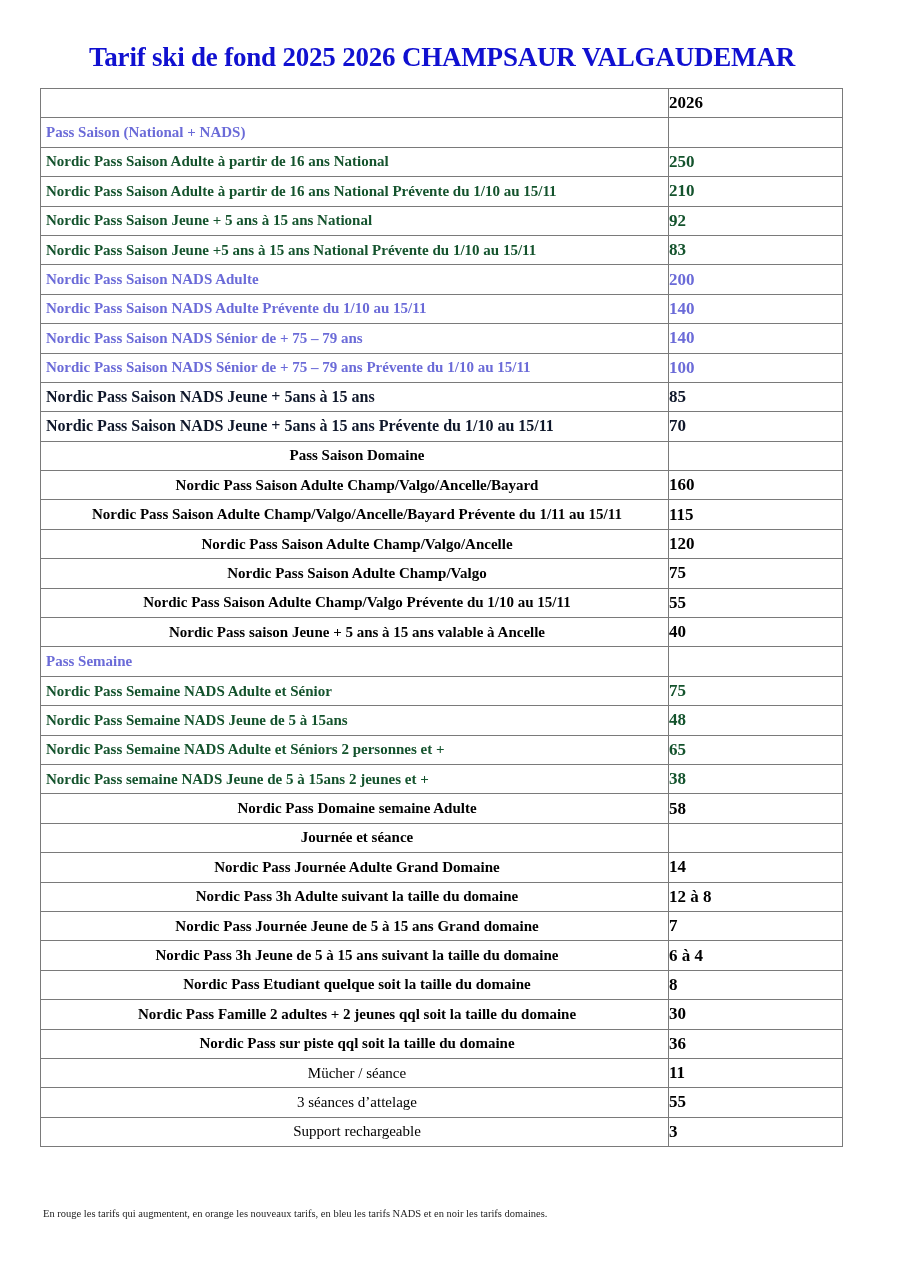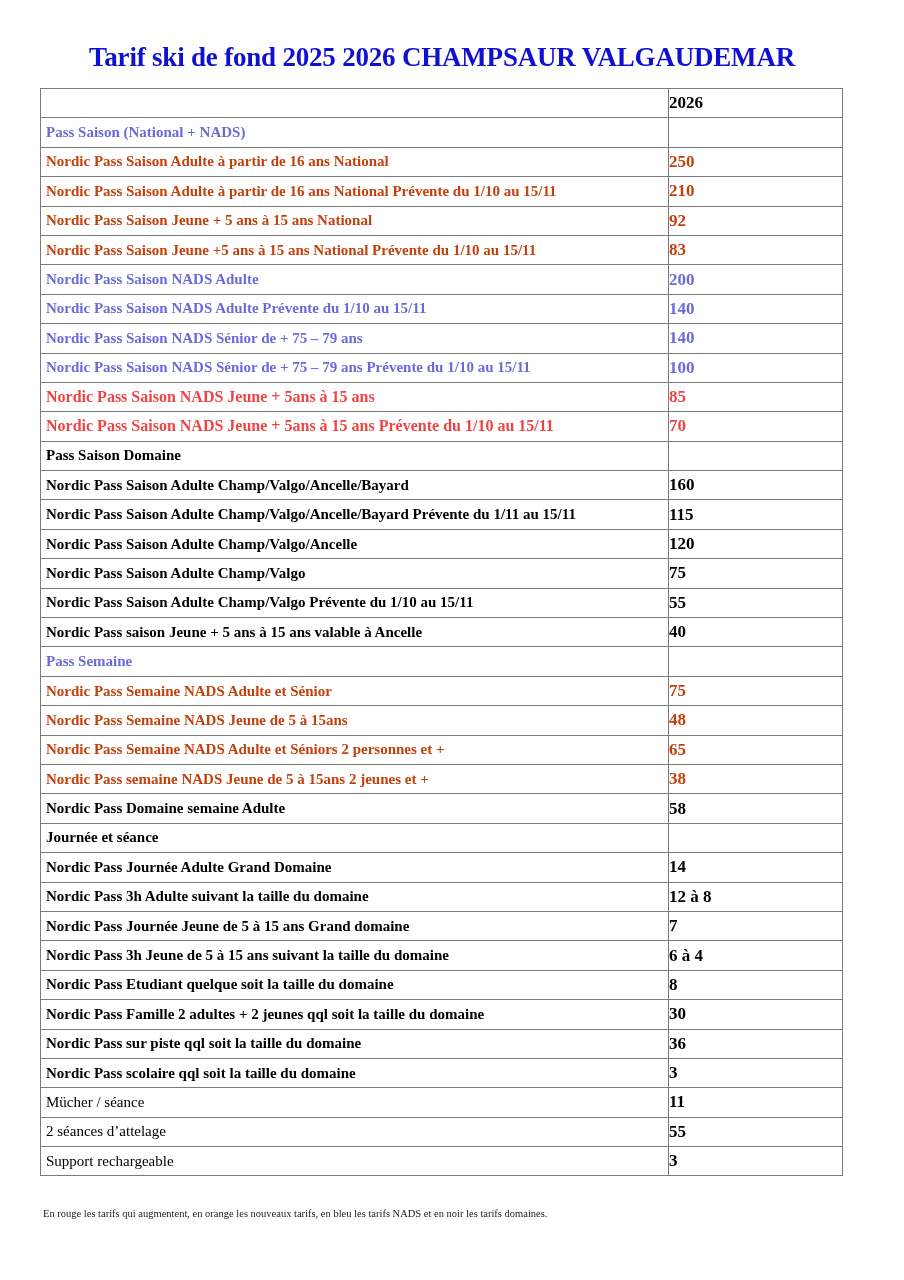--- a/index.html
+++ b/index.html
@@ -17,24 +17,24 @@
       border: 1px solid #7a7a7a; height: 28.4px; padding: 0 0 0 5px;
       font-family: "Liberation Serif", serif; font-weight: bold; font-size: 15px;
       white-space: nowrap; overflow: hidden; vertical-align: middle;
     }
     table.tarifs td.price, table.tarifs th.price {
       text-align: left; padding: 0; font-size: 17px;
     }
     table.tarifs th.label { text-align: left; }
     .col-label { width: 628px; }
     .col-price { width: 174px; }
-    .c-red { color: #c2410c; }
+    .c-red { color: #14532d; }
     .c-blue { color: #6b6bd8; }
-    .c-orange { color: #ef4444; margin-left: 48px; }
-    .c-black { color: #000000; }
+    .c-orange { color: #0f172a; margin-left: 48px; }
+    .c-black { color: #000000; text-align: center; }
     .normal { font-weight: normal !important; }
     .c-orange-label { font-size: 16px !important; }
     .footnote {
       position: absolute; left: 43px; top: 1208px;
       font-family: "Liberation Serif", serif; font-size: 10.5px; color: #222;
     }
   </style>
 </head>
 <body>
 
@@ -174,29 +174,25 @@
       </tr>
       <tr>
         <td class="c-black">Nordic Pass Famille 2 adultes + 2 jeunes qql soit la taille du domaine</td>
         <td class="price c-black">30</td>
       </tr>
       <tr>
         <td class="c-black">Nordic Pass sur piste qql soit la taille du domaine</td>
         <td class="price c-black">36</td>
       </tr>
       <tr>
-        <td class="c-black">Nordic Pass scolaire qql soit la taille du domaine</td>
-        <td class="price c-black">3</td>
-      </tr>
-      <tr>
         <td class="c-black normal">Mücher / séance</td>
         <td class="price c-black">11</td>
       </tr>
       <tr>
-        <td class="c-black normal">2 séances d’attelage</td>
+        <td class="c-black normal">3 séances d’attelage</td>
         <td class="price c-black">55</td>
       </tr>
       <tr>
         <td class="c-black normal">Support rechargeable</td>
         <td class="price c-black">3</td>
       </tr>
     </tbody>
 </table>
 
 <div class="footnote">En rouge les tarifs qui augmentent, en orange les nouveaux tarifs, en bleu les tarifs NADS et en noir les tarifs domaines.</div>

